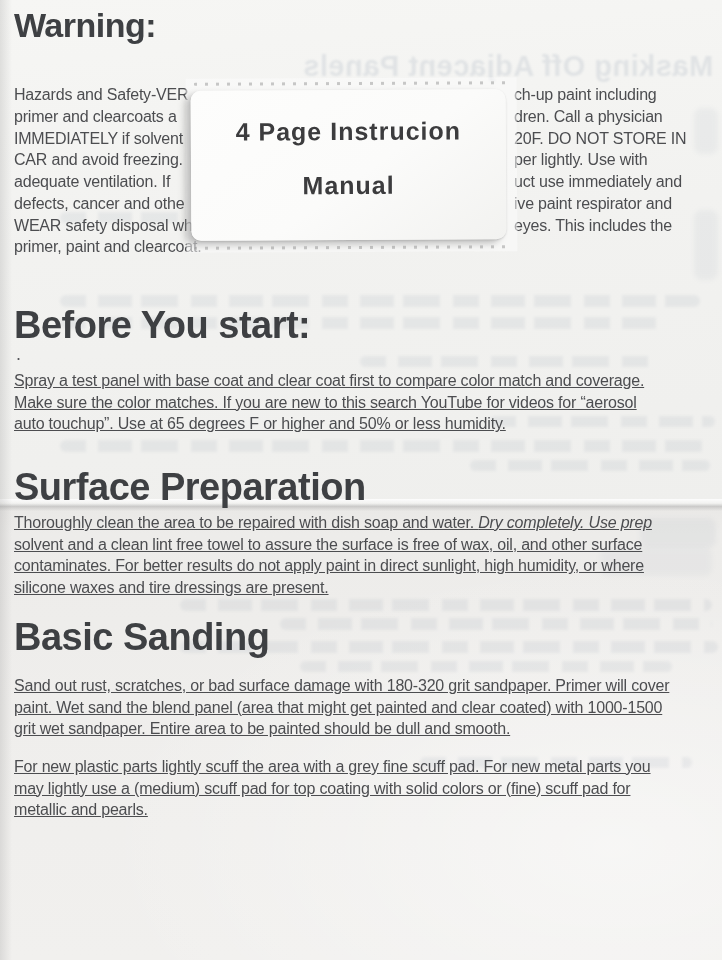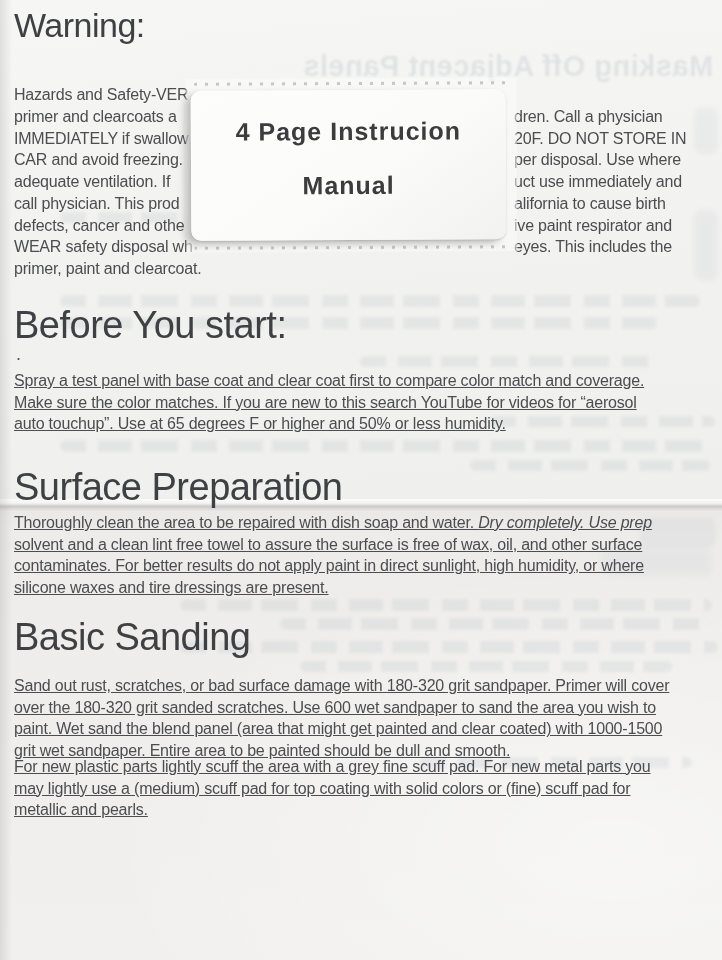--- a/index.html
+++ b/index.html
@@ -24,21 +24,21 @@
   .bleed{position:absolute;height:12px;border-radius:6px;opacity:0.10;
     filter:blur(1.6px);
     background:repeating-linear-gradient(90deg,#7d8b9e 0 26px,transparent 26px 38px,#7d8b9e 38px 72px,transparent 72px 81px,#7d8b9e 81px 118px,transparent 118px 131px);}
   .blob{background:#7d8b9e;opacity:0.08;filter:blur(2.5px);border-radius:8px;}
   .bleed-heading{
     position:absolute;left:290px;top:50px;width:436px;
     font-size:29px;font-weight:700;letter-spacing:0.5px;white-space:nowrap;
     color:#8795a8;opacity:0.18;filter:blur(1.2px);
     transform:scaleX(-1);text-align:center;}
 
-  .h{position:absolute;left:14px;margin:0;font-weight:400;color:#3e4043;
+  .h{position:absolute;left:14px;margin:0;font-weight:700;color:#3e4043;
     font-size:38px;letter-spacing:-0.5px;white-space:nowrap;}
   .warning-h{top:6px;font-size:34px;}
   .before-h{top:304px;}
   .surface-h{top:466px;}
   .sanding-h{top:616px;}
 
   .para,.warn-body{position:absolute;left:14px;width:700px;font-size:16px;
     letter-spacing:-0.2px;}
   .tline{height:21.7px;line-height:21.7px;white-space:nowrap;text-decoration:underline;}
   .warn-body{top:84px;}
@@ -90,26 +90,25 @@
   <div class="bleed" style="left:420px;top:757px;width:272px;height:11px;"></div>
   <div class="blob" style="position:absolute;left:694px;top:108px;width:24px;height:46px;"></div>
   <div class="blob" style="position:absolute;left:694px;top:210px;width:24px;height:70px;"></div>
   <div class="blob" style="position:absolute;left:640px;top:518px;width:76px;height:30px;"></div>
   <div class="blob" style="position:absolute;left:600px;top:548px;width:112px;height:28px;opacity:0.06;"></div>
 
   <div class="bleed-heading">Masking Off Adjacent Panels</div>
 
   <h1 class="h warning-h">Warning:</h1>
   <div class="warn-body">
-      <div class="wline"><span class="wl">Hazards and Safety-VER</span></div>
+      <div class="wline"><span class="wl">Hazards and Safety-VER</span><span class="wr">ch-up paint including</span></div>
       <div class="wline"><span class="wl">primer and clearcoats a</span><span class="wr">dren. Call a physician</span></div>
-      <div class="wline"><span class="wl">IMMEDIATELY if swallow</span><span class="wr">20F. DO NOT STORE IN</span></div>
-      <div class="wline"><span class="wl">CAR and avoid freezing.</span><span class="wr">per disposal. Use where</span></div>
+      <div class="wline"><span class="wl">IMMEDIATELY if solvent</span><span class="wr">20F. DO NOT STORE IN</span></div>
+      <div class="wline"><span class="wl">CAR and avoid freezing.</span><span class="wr">per lightly. Use with</span></div>
       <div class="wline"><span class="wl">adequate ventilation. If</span><span class="wr">uct use immediately and</span></div>
-      <div class="wline"><span class="wl">call physician. This prod</span><span class="wr">alifornia to cause birth</span></div>
       <div class="wline"><span class="wl">defects, cancer and othe</span><span class="wr">ive paint respirator and</span></div>
       <div class="wline"><span class="wl">WEAR safety disposal wh</span><span class="wr">eyes. This includes the</span></div>
       <div class="wline"><span class="wl">primer, paint and clearcoat.</span><span class="wr"></span></div>
     </div>
 
   <div class="label-liner">
     <div class="perf perf-top"></div>
     <div class="perf perf-bottom"></div>
     <div class="sticker">
       <div class="sticker-line1">4 Page Instrucion</div>
@@ -129,21 +128,20 @@
   <div class="para surface-p">
       <div class="tline">Thoroughly clean the area to be repaired with dish soap and water.  <i>Dry completely. Use prep</i></div>
       <div class="tline">solvent and a clean lint free towel to assure the surface is free of wax, oil, and other surface</div>
       <div class="tline">contaminates. For better results do not apply paint in direct sunlight, high humidity, or where</div>
       <div class="tline">silicone waxes and tire dressings are present.</div>
     </div>
 
   <h1 class="h sanding-h">Basic Sanding</h1>
   <div class="para sanding-p">
       <div class="tline">Sand out rust, scratches, or bad surface damage with 180-320 grit sandpaper. Primer will cover</div>
-      <div class="tline">over the 180-320 grit sanded scratches. Use 600 wet sandpaper to sand the area you wish to</div>
       <div class="tline">paint. Wet sand the blend panel (area that might get painted and clear coated) with 1000-1500</div>
       <div class="tline">grit wet sandpaper. Entire area to be painted should be dull and smooth.</div>
     </div>
 
   <div class="para scuff-p">
       <div class="tline">For new plastic parts lightly scuff the area with a grey fine scuff pad. For new metal parts you</div>
       <div class="tline">may lightly use a (medium) scuff pad for top coating with solid colors or (fine) scuff pad for</div>
       <div class="tline">metallic and pearls.</div>
     </div>
 </div>

